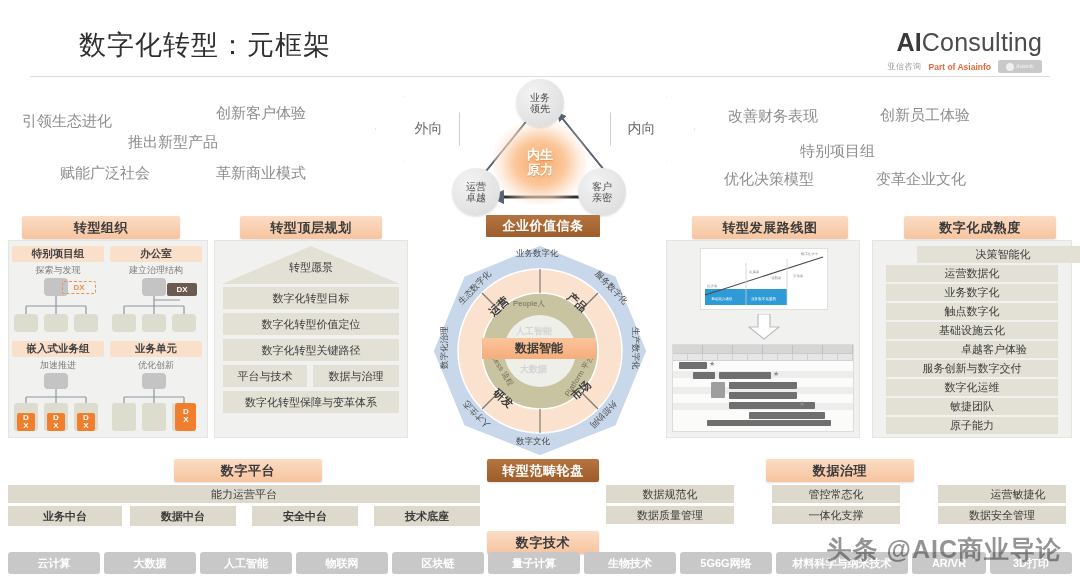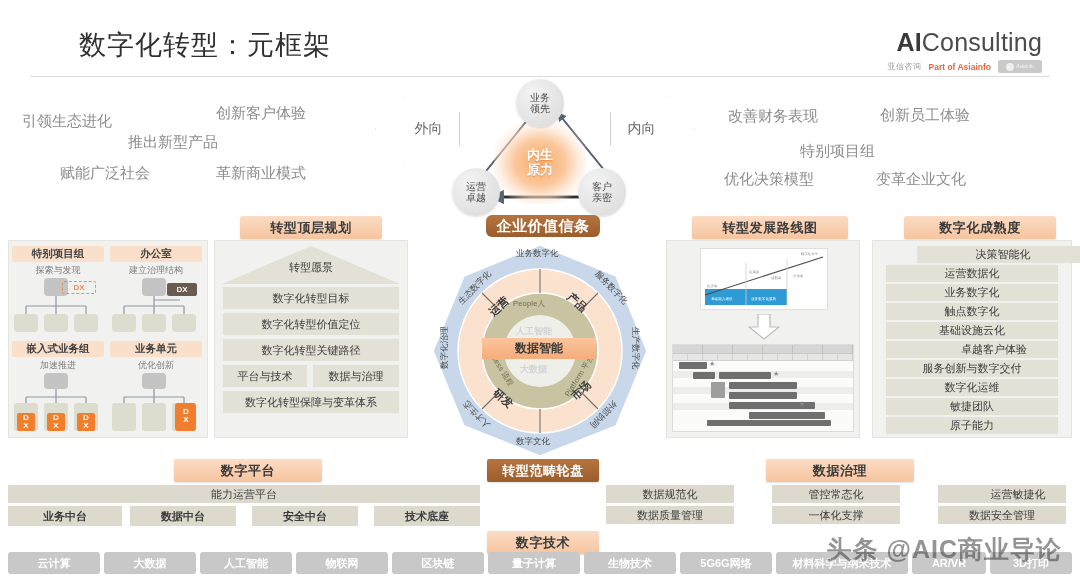--- a/index.html
+++ b/index.html
@@ -60,22 +60,22 @@
     position: absolute; left: 494px; top: 122px; width: 92px; height: 82px;
     background: radial-gradient(ellipse at center, #f7a968 0%, #fbc79b 38%, rgba(253,226,205,.55) 62%, rgba(255,255,255,0) 78%);
     display: flex; flex-direction: column; align-items: center; justify-content: center;
     font-size: 13px; font-weight: 700; color: #ffffff; line-height: 1.15;
     text-shadow: 0 1px 1px rgba(180,95,30,.35);
   }
   .tri-svg { position: absolute; left: 430px; top: 85px; }
   .creed-banner {
     position: absolute; left: 486px; top: 215px; width: 114px; height: 22px;
     background: linear-gradient(180deg,#b5743f,#9c5d2c);
-    color: #fff; font-size: 15px; font-weight: 700; letter-spacing: .5px;
-    display: flex; align-items: center; justify-content: center; border-radius: 6px;
+    color: #fff; font-size: 13px; font-weight: 700; letter-spacing: .5px;
+    display: flex; align-items: center; justify-content: center; border-radius: 1px;
   }
 
   .side-word { position: absolute; font-size: 15px; color: #8d8d8d; white-space: nowrap; }
 
   
   .panel-cap {
     position: absolute; height: 23px; border-radius: 2px;
     background: linear-gradient(180deg,#fbdcc4,#f6c49f);
     color: #3a3a3a; font-size: 13px; font-weight: 700; letter-spacing: .6px;
     display: flex; align-items: center; justify-content: center;
@@ -219,20 +219,21 @@
   <div class="side-word" style="left:128px; top:133px;">推出新型产品</div>
   <div class="side-word" style="left:60px;  top:164px;">赋能广泛社会</div>
   <div class="side-word" style="left:216px; top:164px;">革新商业模式</div>
 
   <div class="side-word" style="left:728px; top:107px;">改善财务表现</div>
   <div class="side-word" style="left:880px; top:106px;">创新员工体验</div>
   <div class="side-word" style="left:800px; top:142px;">特别项目组</div>
   <div class="side-word" style="left:724px; top:170px;">优化决策模型</div>
   <div class="side-word" style="left:876px; top:170px;">变革企业文化</div>
 
+  <div class="panel-cap" style="left:22px; top:216px; width:158px;">转型组织</div>
   <div class="panel-box" style="left:8px; top:240px; width:200px; height:198px;"></div>
 
   <div class="org-q" style="left:12px; top:246px;">
     <div class="org-t">特别项目组</div>
     <div class="org-s">探索与发现</div>
   </div>
   <div class="org-q" style="left:110px; top:246px;">
     <div class="org-t">办公室</div>
     <div class="org-s">建立治理结构</div>
   </div>

